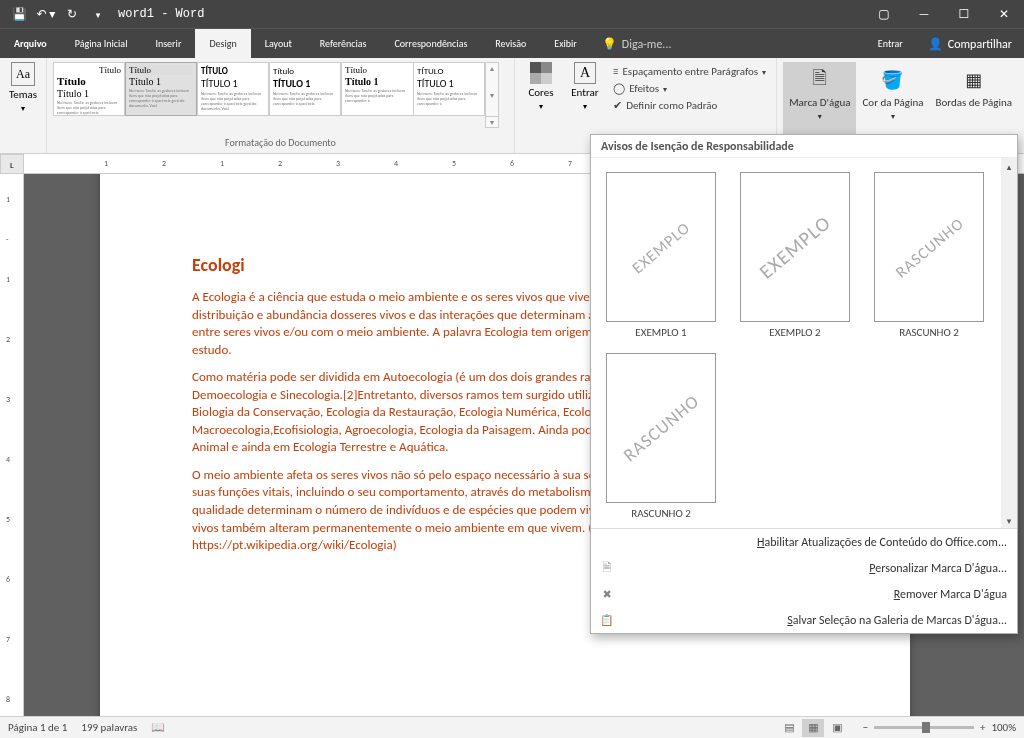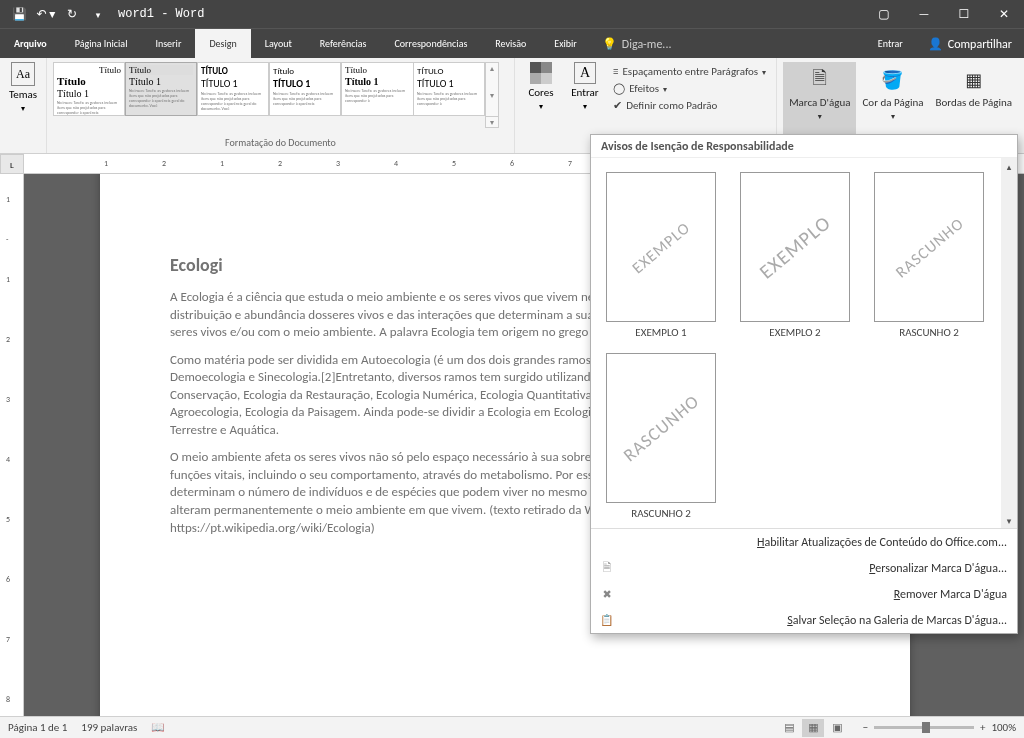--- a/index.html
+++ b/index.html
@@ -37,21 +37,21 @@
 .bigbtn.active { background:#d0d0d0; }
 .bigicon { width:28px; height:28px; display:flex; align-items:center; justify-content:center; font-size:18px; }
 .ruler-area { height:20px; background:#fff; display:flex; }
 .ruler-corner { width:24px; height:20px; background:#e8e8e8; display:flex; align-items:center; justify-content:center; font-size:9px; border:1px solid #ccc; }
 .h-ruler { flex:1; background:#fff; border-bottom:1px solid #ccc; position:relative; font-size:8px; color:#555; }
 .h-ruler .tick { position:absolute; top:4px; }
 .doc-area { position:absolute; top:174px; left:0; right:0; bottom:22px; background:#606060; overflow:hidden; }
 .v-ruler { position:absolute; left:0; top:0; bottom:0; width:24px; background:#fff; border-right:1px solid #ccc; }
 .v-ruler .vtick { position:absolute; left:6px; font-size:8px; color:#555; }
 .page { position:absolute; left:100px; top:-6px; width:810px; height:1050px; background:#fff; box-shadow:0 0 8px rgba(0,0,0,0.3); }
-.page-content { padding:86px 70px 70px 70px; font-family:Arial,sans-serif; color:#737373; }
+.page-content { padding:86px 70px 70px 92px; font-family:Arial,sans-serif; color:#c2410c; }
 .page-content h1 { font-size:18px; font-weight:bold; margin-bottom:12px; }
 .page-content p { font-size:13px; line-height:1.35; margin-bottom:10px; }
 .wm-panel { position:absolute; top:134px; right:6px; width:428px; background:#fff; border:1px solid #b0b0b0; box-shadow:2px 4px 10px rgba(0,0,0,0.3); z-index:50; }
 .wm-header { padding:4px 10px; font-size:12px; font-weight:bold; color:#555; border-bottom:1px solid #eee; }
 .wm-grid { display:flex; flex-wrap:wrap; gap:14px; padding:14px 10px 10px 10px; max-height:370px; overflow:hidden; position:relative; }
 .wm-scroll { position:absolute; right:0; top:0; bottom:0; width:16px; background:#f0f0f0; }
 .wm-scroll .arr { height:16px; display:flex; align-items:center; justify-content:center; font-size:9px; color:#555; }
 .wm-item { width:120px; display:flex; flex-direction:column; align-items:center; gap:4px; }
 .wm-thumb { width:110px; height:150px; border:1px solid #999; background:#fff; display:flex; align-items:center; justify-content:center; }
 .wm-text { font-size:16px; color:#aaa; transform:rotate(-40deg); letter-spacing:1px; }

